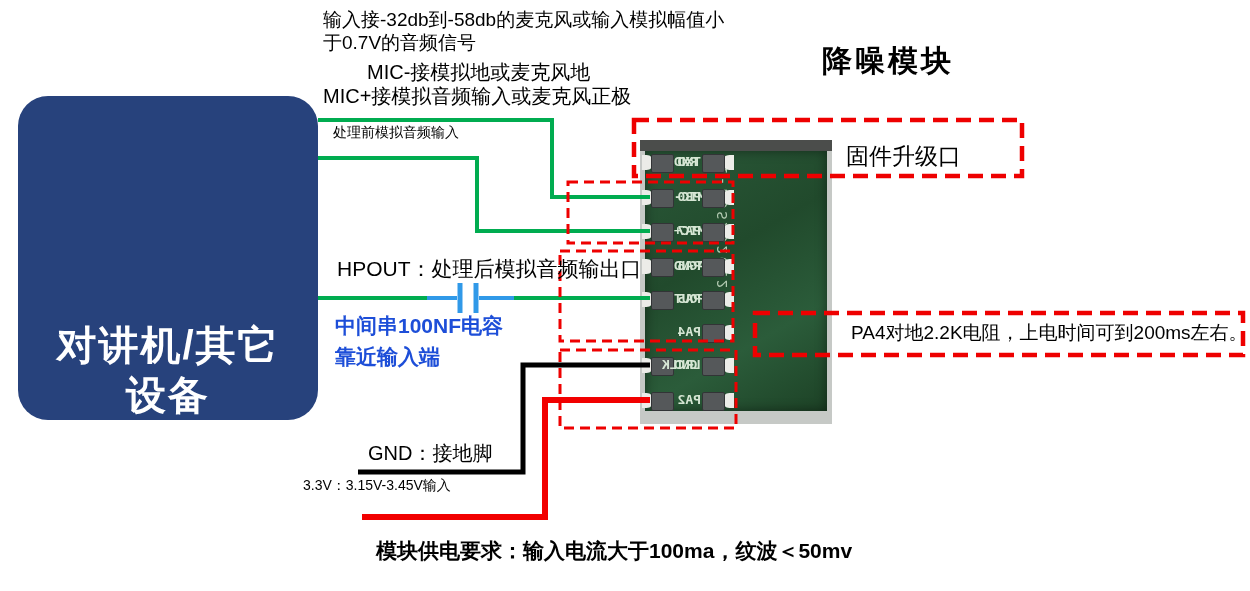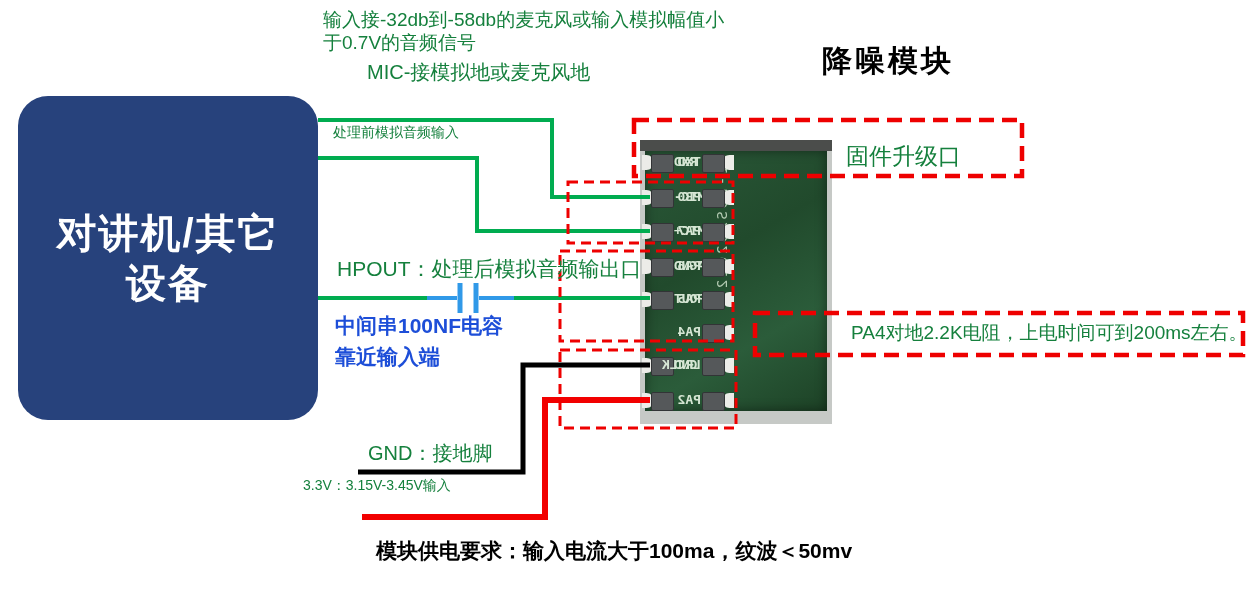--- a/index.html
+++ b/index.html
@@ -1,31 +1,31 @@
 <!DOCTYPE html>
 <html><head>
 <meta charset="utf-8">
 <style>
   html,body{margin:0;padding:0;}
   body{font-family:"Liberation Sans",sans-serif;background:#ffffff;}
   #canvas{position:relative;width:1250px;height:591px;background:#ffffff;overflow:hidden;}
 
-  .txt{position:absolute;color:#15803d;white-space:nowrap;}
+  .txt{position:absolute;color:#000000;white-space:nowrap;}
 
   
   #input-spec{left:323px;top:8px;font-size:19px;line-height:23px;white-space:normal;width:410px;}
   #mic-minus-note{left:323px;top:59px;font-size:20px;margin-left:44px;}
   #mic-plus-note{left:323px;top:83px;font-size:20px;}
 
   
   #module-title{left:822px;top:41px;font-size:30px;font-weight:bold;letter-spacing:3px;color:#000;}
 
   
   #device-box{position:absolute;left:18px;top:96px;width:300px;height:324px;border-radius:30px;
-    background:#27427c;display:flex;flex-direction:column;align-items:center;justify-content:center;}
+    background:#27427c;display:flex;flex-direction:column;align-items:center;justify-content:flex-end;}
   #device-box .line{color:#ffffff;font-size:40px;font-weight:bold;line-height:50px;letter-spacing:2px;}
 
   
   #pre-audio-label{left:333px;top:124px;font-size:14px;}
   #hpout-label{left:325px;top:255px;font-size:21px;margin-left:12px;}
   #cap-note{left:335px;top:310px;font-size:21px;line-height:31px;color:#1d4ed8;font-weight:600;white-space:normal;width:230px;}
   #firmware-label{left:846px;top:141px;font-size:23px;}
   #pa4-note{left:851px;top:320px;font-size:19px;}
   #pa4-warning{left:856px;top:358px;font-size:19px;color:#ff0000;}
   #gnd-label{left:368px;top:440px;font-size:20px;}
@@ -55,20 +55,21 @@
 
   svg{position:absolute;left:0;top:0;}
 </style>
 </head>
 <body>
 
 <div id="canvas">
 
   <div class="txt" id="input-spec">输入接-32db到-58db的麦克风或输入模拟幅值小于0.7V的音频信号</div>
   <div class="txt" id="mic-minus-note">MIC-接模拟地或麦克风地</div>
+  <div class="txt" id="mic-plus-note">MIC+接模拟音频输入或麦克风正极</div>
 
   <div class="txt" id="module-title">降噪模块</div>
 
   <div id="device-box">
     <div class="line">对讲机/其它</div>
     <div class="line">设备</div>
   </div>
 
   <div id="pcb-photo">
     <div class="topband"></div>

